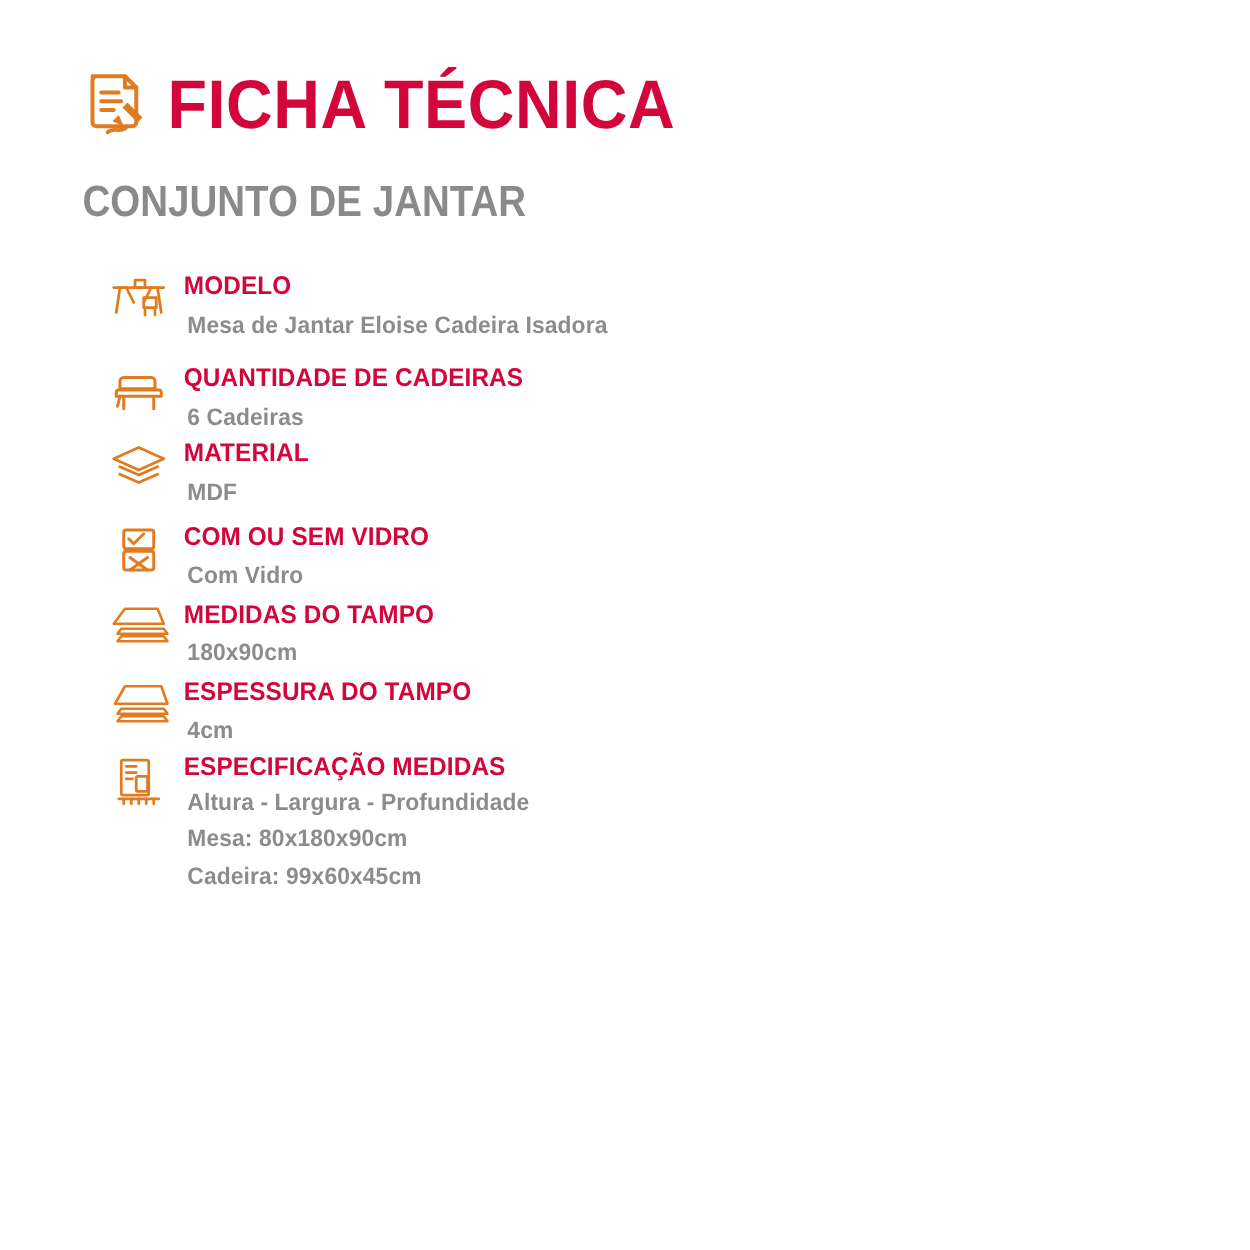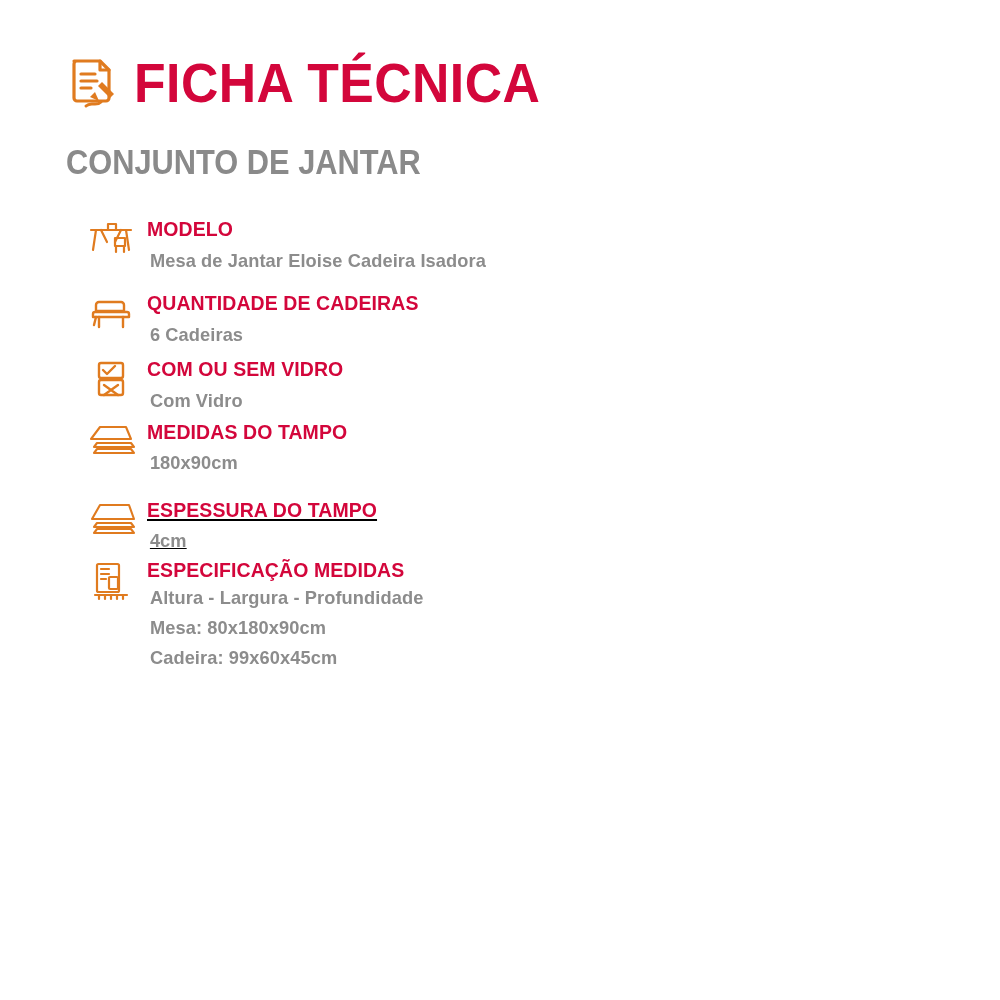--- a/index.html
+++ b/index.html
@@ -93,21 +93,21 @@
     padding-left: 3px;
   }
   .spec-value.multi { margin-top: 2px; }
 
   
   .r0 { margin-top: 0; }
   .r1 { margin-top: 16px; }
   .r2 { margin-top: 2px; }
   .r3 { margin-top: 8px; }
   .r4 { margin-top: 4px; }
-  .r5 { margin-top: 20px; text-decoration: underline; }
+  .r5 { margin-top: 4px; }
   .r6 { margin-top: 4px; }
   .r7 { margin-top: 2px; }
 
   svg { display: block; }
 </style>
 </head>
 <body>
 
 <div class="sheet">
 
@@ -162,20 +162,35 @@
             <path d="M11 27 l-2 8"></path>
           </g>
         </svg>
       </span>
       <div class="spec-body">
         <div class="spec-label">QUANTIDADE DE CADEIRAS</div>
         <div class="spec-value">6 Cadeiras</div>
       </div>
     </div>
 
+    <div class="spec-row r2">
+      <span class="spec-icon">
+        <svg viewBox="0 0 52 46" width="52" height="46">
+          <g fill="none" stroke="#e07b1f" stroke-width="2.2" stroke-linejoin="round">
+            <path d="M26 8 L46 17 L26 26 L6 17 Z"></path>
+            <path d="M10 23 L26 30 L42 23"></path>
+            <path d="M10 29 L26 36 L42 29"></path>
+          </g>
+        </svg>
+      </span>
+      <div class="spec-body">
+        <div class="spec-label">MATERIAL</div>
+        <div class="spec-value">MDF</div>
+      </div>
+    </div>
 
     <div class="spec-row r3">
       <span class="spec-icon">
         <svg viewBox="0 0 52 46" width="52" height="46">
           <g fill="none" stroke="#e07b1f" stroke-width="2.4" stroke-linecap="round" stroke-linejoin="round">
             <rect x="14" y="7" width="24" height="15" rx="2"></rect>
             <path d="M18 14 l4 4 8 -8"></path>
             <rect x="14" y="24" width="24" height="15" rx="2"></rect>
             <path d="M19 29 l14 10 M33 29 l-14 10"></path>
           </g>

